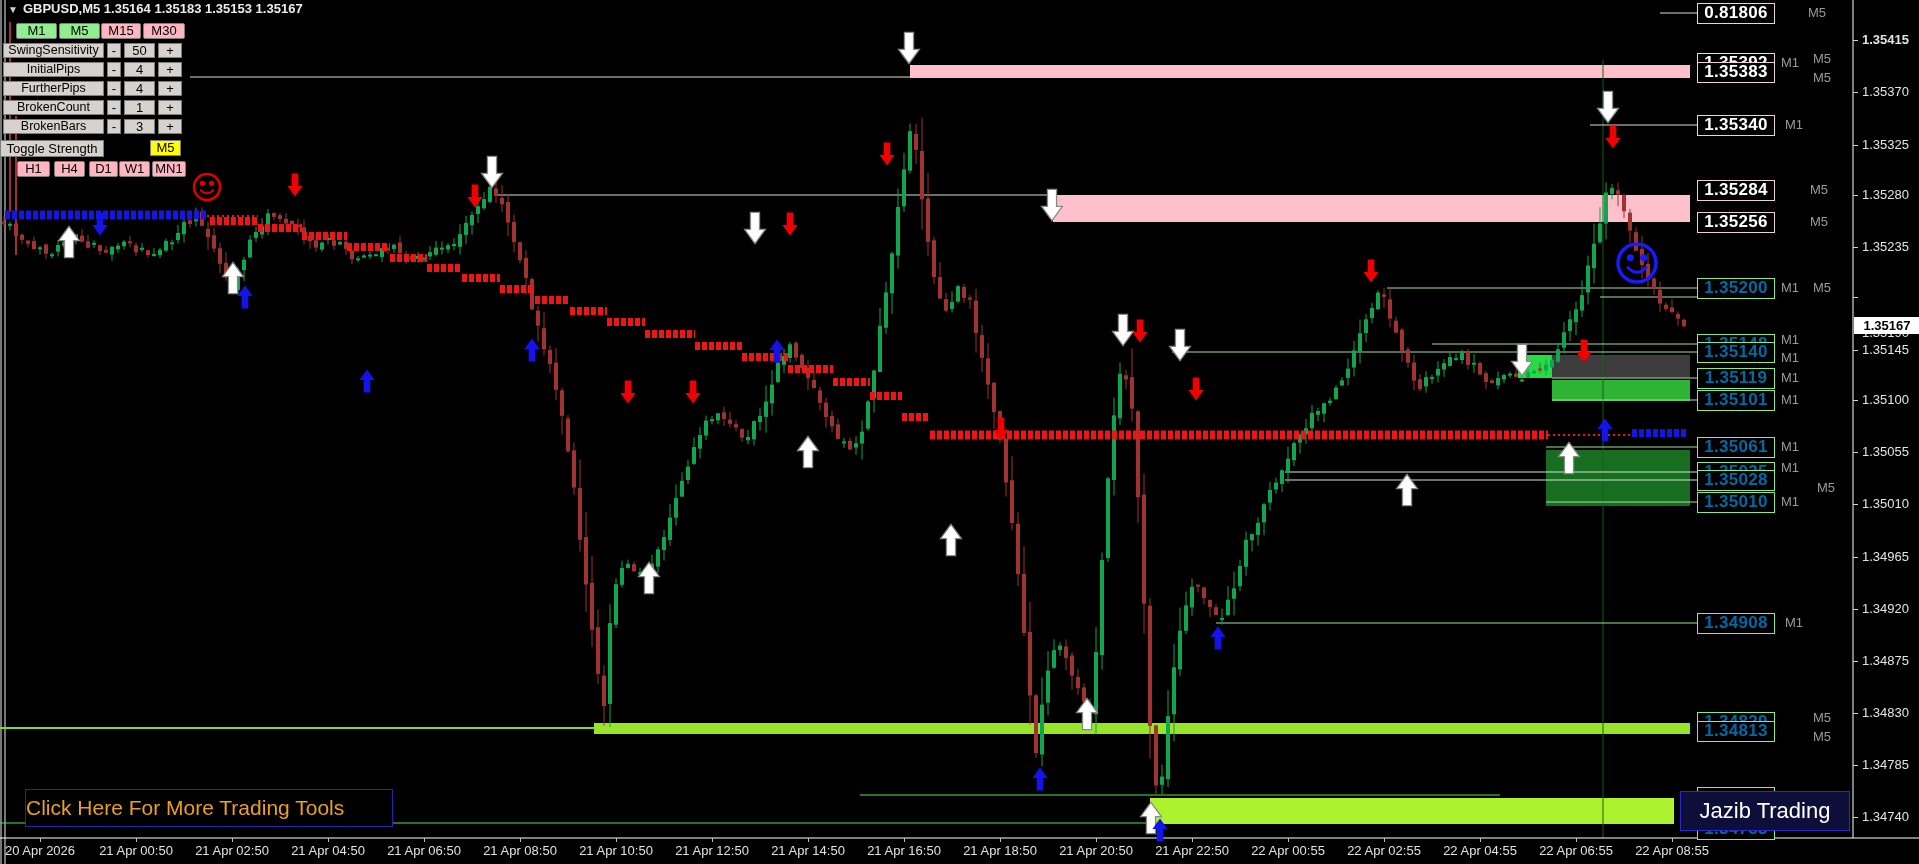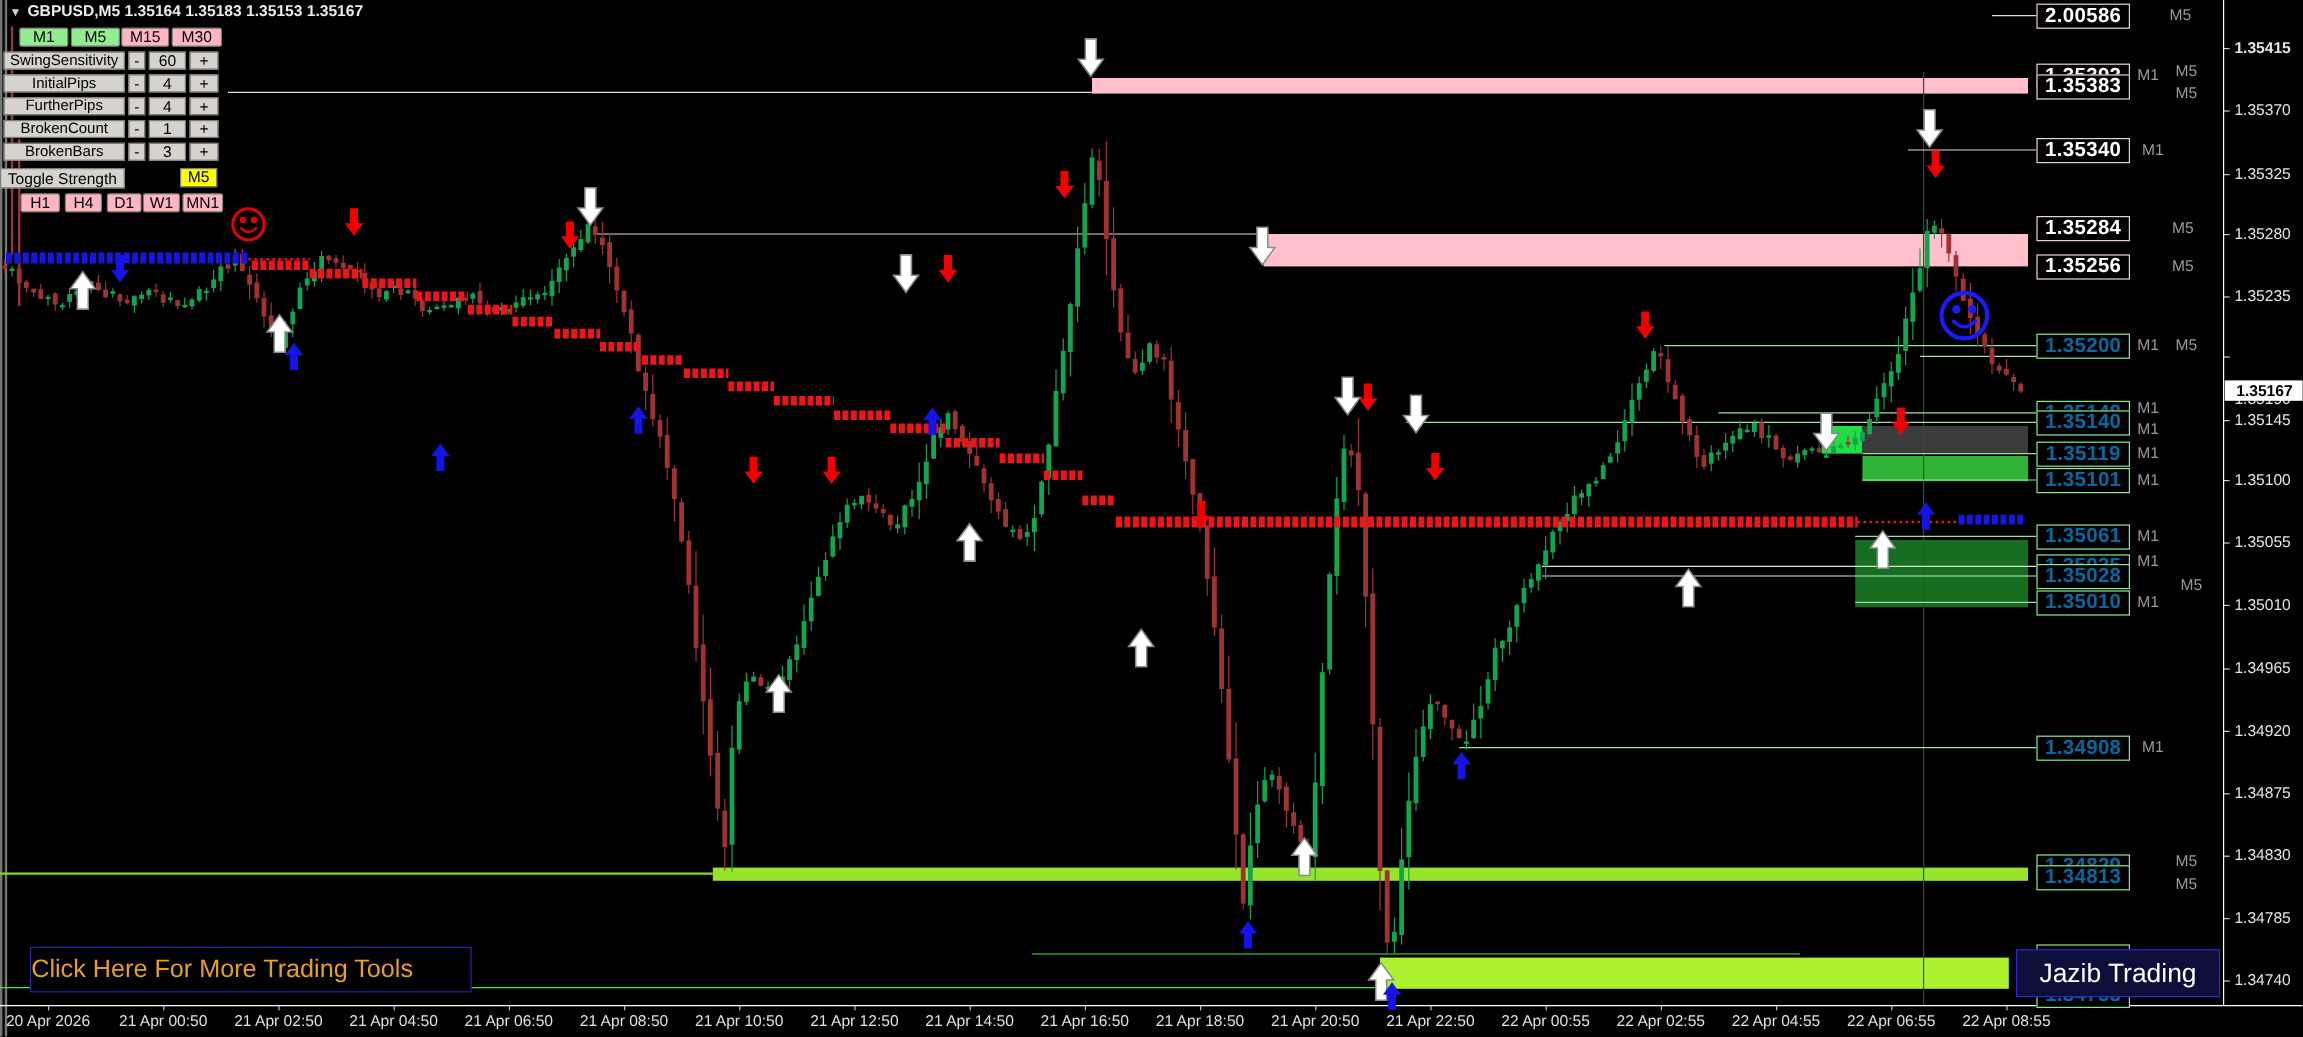--- a/index.html
+++ b/index.html
@@ -720,21 +720,21 @@
 
     <button class="togglebtn" id="togglebtn" style="left: 0px; top: 140px; width: 104px;">Toggle Strength</button>
     <span class="badge" id="strengthbadge" style="left: 150px; top: 140px; width: 31px; background: rgb(255, 255, 0);">M5</span>
 
   <button class="tfbtn" style="left: 16px; top: 23px; width: 41px; background: rgb(144, 238, 144);">M1</button>
       <button class="tfbtn" style="left: 59px; top: 23px; width: 41px; background: rgb(144, 238, 144);">M5</button>
       <button class="tfbtn" style="left: 101px; top: 23px; width: 40px; background: rgb(255, 182, 193);">M15</button>
       <button class="tfbtn" style="left: 143px; top: 23px; width: 42px; background: rgb(255, 182, 193);">M30</button>
       <div class="cell" style="left: 3px; top: 43px; width: 101px; font-size: 12.5px;">SwingSensitivity</div>
       <div class="cell" style="left: 107px; top: 43px; width: 14px;">-</div>
-      <div class="cell" style="left: 124px; top: 43px; width: 31px;">60</div>
+      <div class="cell" style="left: 124px; top: 43px; width: 31px;">50</div>
       <div class="cell" style="left: 158px; top: 43px; width: 24px;">+</div>
       <div class="cell" style="left: 3px; top: 62px; width: 101px; font-size: 12.5px;">InitialPips</div>
       <div class="cell" style="left: 107px; top: 62px; width: 14px;">-</div>
       <div class="cell" style="left: 124px; top: 62px; width: 31px;">4</div>
       <div class="cell" style="left: 158px; top: 62px; width: 24px;">+</div>
       <div class="cell" style="left: 3px; top: 81px; width: 101px; font-size: 12.5px;">FurtherPips</div>
       <div class="cell" style="left: 107px; top: 81px; width: 14px;">-</div>
       <div class="cell" style="left: 124px; top: 81px; width: 31px;">4</div>
       <div class="cell" style="left: 158px; top: 81px; width: 24px;">+</div>
       <div class="cell" style="left: 3px; top: 100px; width: 101px; font-size: 12.5px;">BrokenCount</div>
@@ -747,21 +747,21 @@
       <div class="cell" style="left: 158px; top: 119px; width: 24px;">+</div>
       <button class="tfbtn" style="left: 17px; top: 161px; width: 33px; background: rgb(255, 182, 193);">H1</button>
       <button class="tfbtn" style="left: 54px; top: 161px; width: 31px; background: rgb(255, 182, 193);">H4</button>
       <button class="tfbtn" style="left: 89px; top: 161px; width: 29px; background: rgb(255, 182, 193);">D1</button>
       <button class="tfbtn" style="left: 119px; top: 161px; width: 31px; background: rgb(255, 182, 193);">W1</button>
       <button class="tfbtn" style="left: 152px; top: 161px; width: 34px; background: rgb(255, 182, 193);">MN1</button>
     </div>
 
   <div class="axis">
 
-  <div class="plabel pink" style="top: 3px;">2.00586</div>
+  <div class="plabel pink" style="top: 3px;">0.81806</div>
       <span class="ptag" style="left: 1808px; top: 5px;">M5</span>
       <div class="plabel pink" style="top: 53px;">1.35392</div>
       <span class="ptag" style="left: 1781px; top: 55px;">M1</span>
       <span class="ptag" style="left: 1813px; top: 51px;">M5</span>
       <div class="plabel pink" style="top: 62px;">1.35383</div>
       <span class="ptag" style="left: 1813px; top: 70px;">M5</span>
       <div class="plabel pink" style="top: 115px;">1.35340</div>
       <span class="ptag" style="left: 1785px; top: 117px;">M1</span>
       <div class="plabel pink" style="top: 180px;">1.35284</div>
       <span class="ptag" style="left: 1810px; top: 182px;">M5</span>

